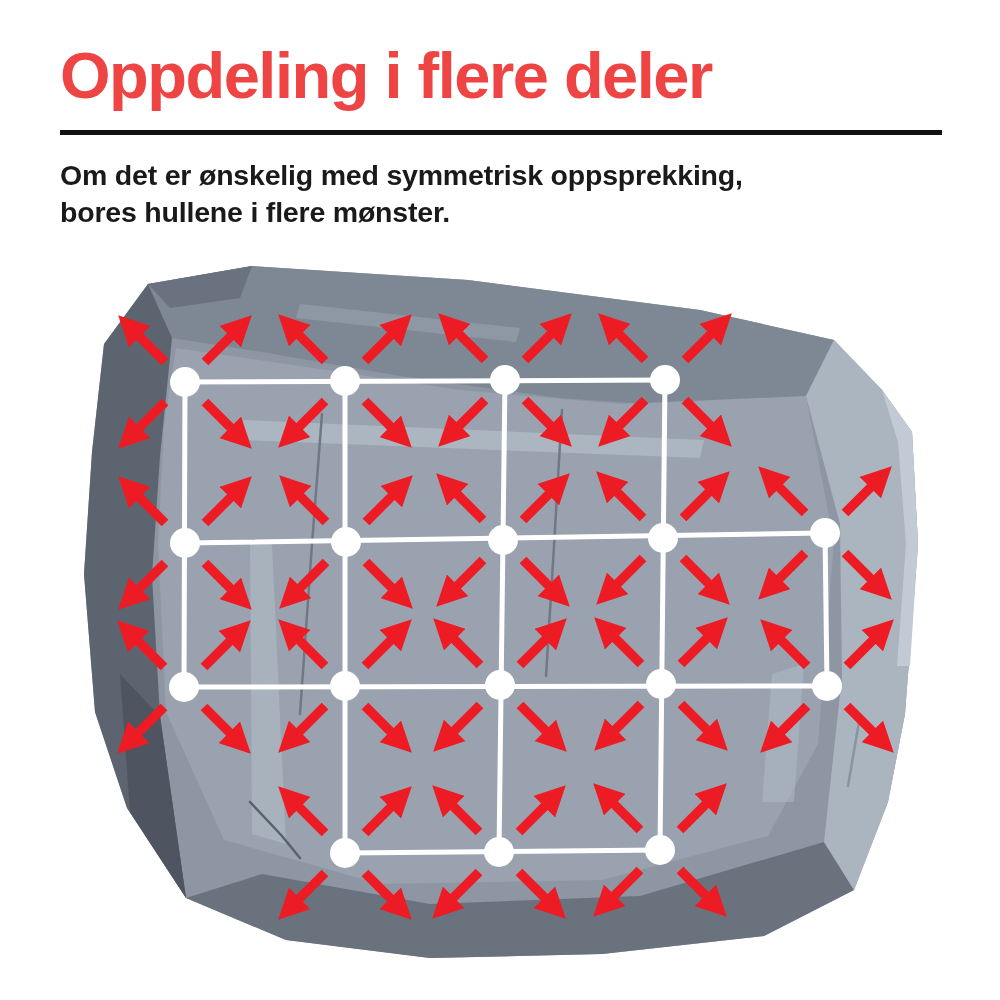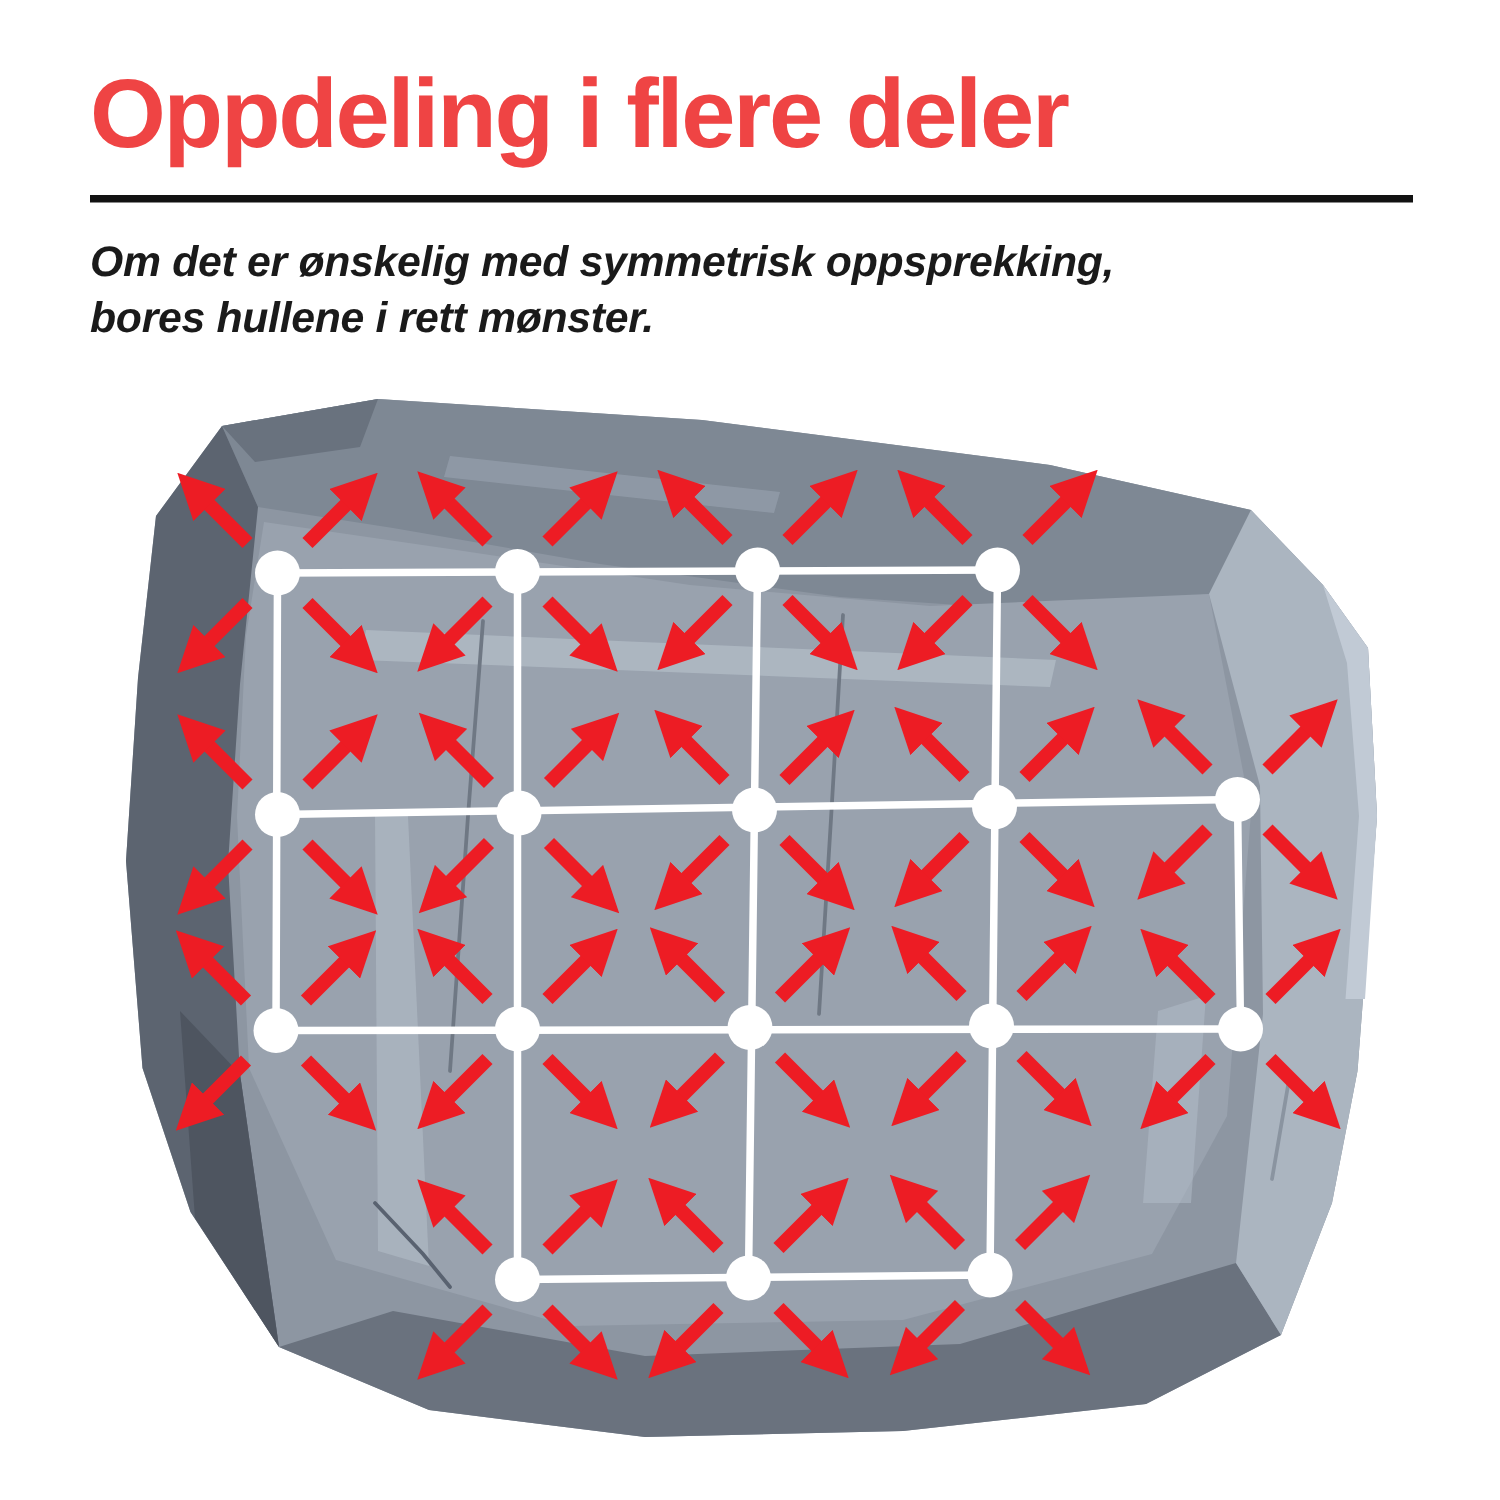--- a/index.html
+++ b/index.html
@@ -9,34 +9,34 @@
     font-family:"Liberation Sans", sans-serif;
   }
   .header{position:absolute;left:60px;right:58px;top:42px;}
   .page-title{
     margin:0;font-size:65px;font-weight:700;letter-spacing:-1.5px;
     color:#ef4444;line-height:1.04;white-space:nowrap;
   }
   .title-rule{height:5px;background:#121212;margin-top:20px;width:100%;}
   .subtitle{
     margin:22px 0 0 0;font-size:28.5px;font-weight:700;color:#1a1a1a;
-    line-height:1.33;letter-spacing:-0.2px;font-style:italic;
+    line-height:1.33;letter-spacing:-0.2px;
   }
   .diagram-wrap{position:absolute;left:0;top:246px;width:1000px;height:734px;}
   svg{display:block;}
 </style>
 </head>
 <body>
 
 <header class="header">
   <h1 class="page-title">Oppdeling i flere deler</h1>
   <div class="title-rule"></div>
   <p class="subtitle">
     <span>Om det er ønskelig med symmetrisk oppsprekking,</span><br>
-    <span>bores hullene i rett mønster.</span>
+    <span>bores hullene i flere mønster.</span>
   </p>
 </header>
 
 <div class="diagram-wrap">
   <svg width="1000" height="734" viewBox="0 0 1000 734" xmlns="http://www.w3.org/2000/svg">
     <defs>
       <marker id="arrowhead" markerUnits="strokeWidth" markerWidth="3.2" markerHeight="3.2" refX="0.4" refY="1.6" orient="auto">
         <path id="arrowhead-path" d="M0,0 L3.2,1.6 L0,3.2 Z" fill="#ed1c24"></path>
       </marker>
     </defs>

